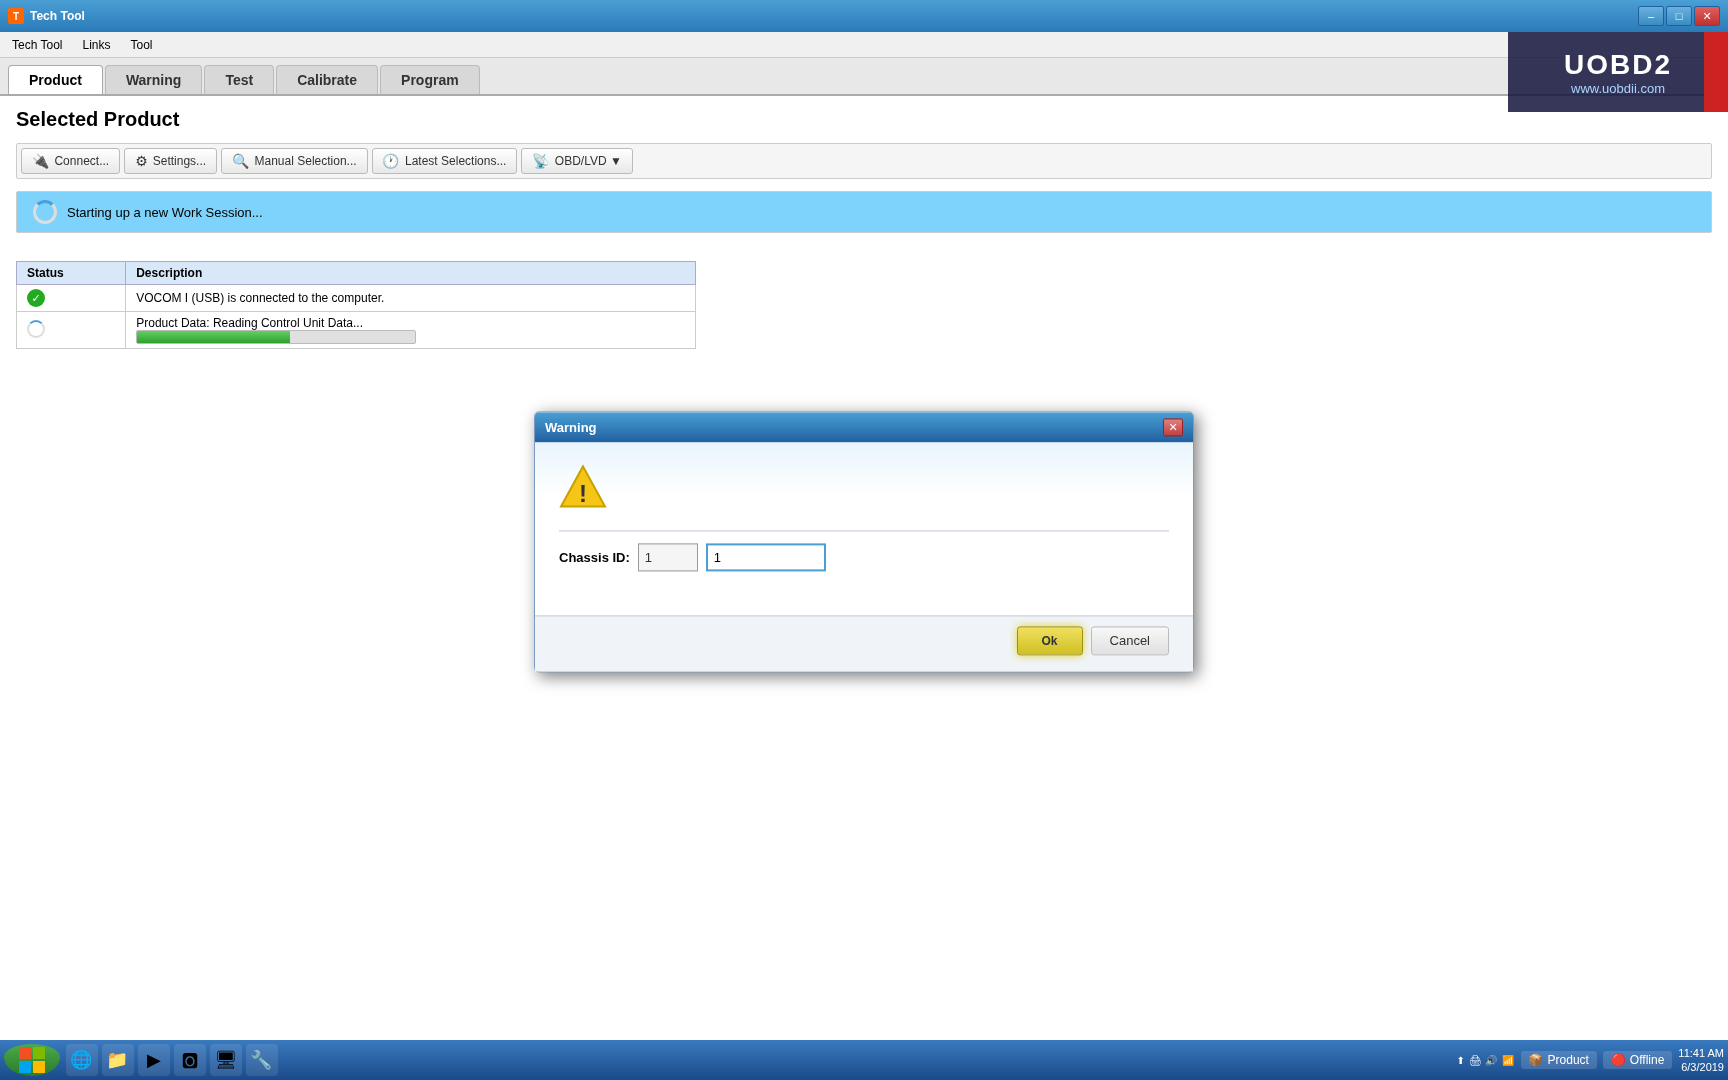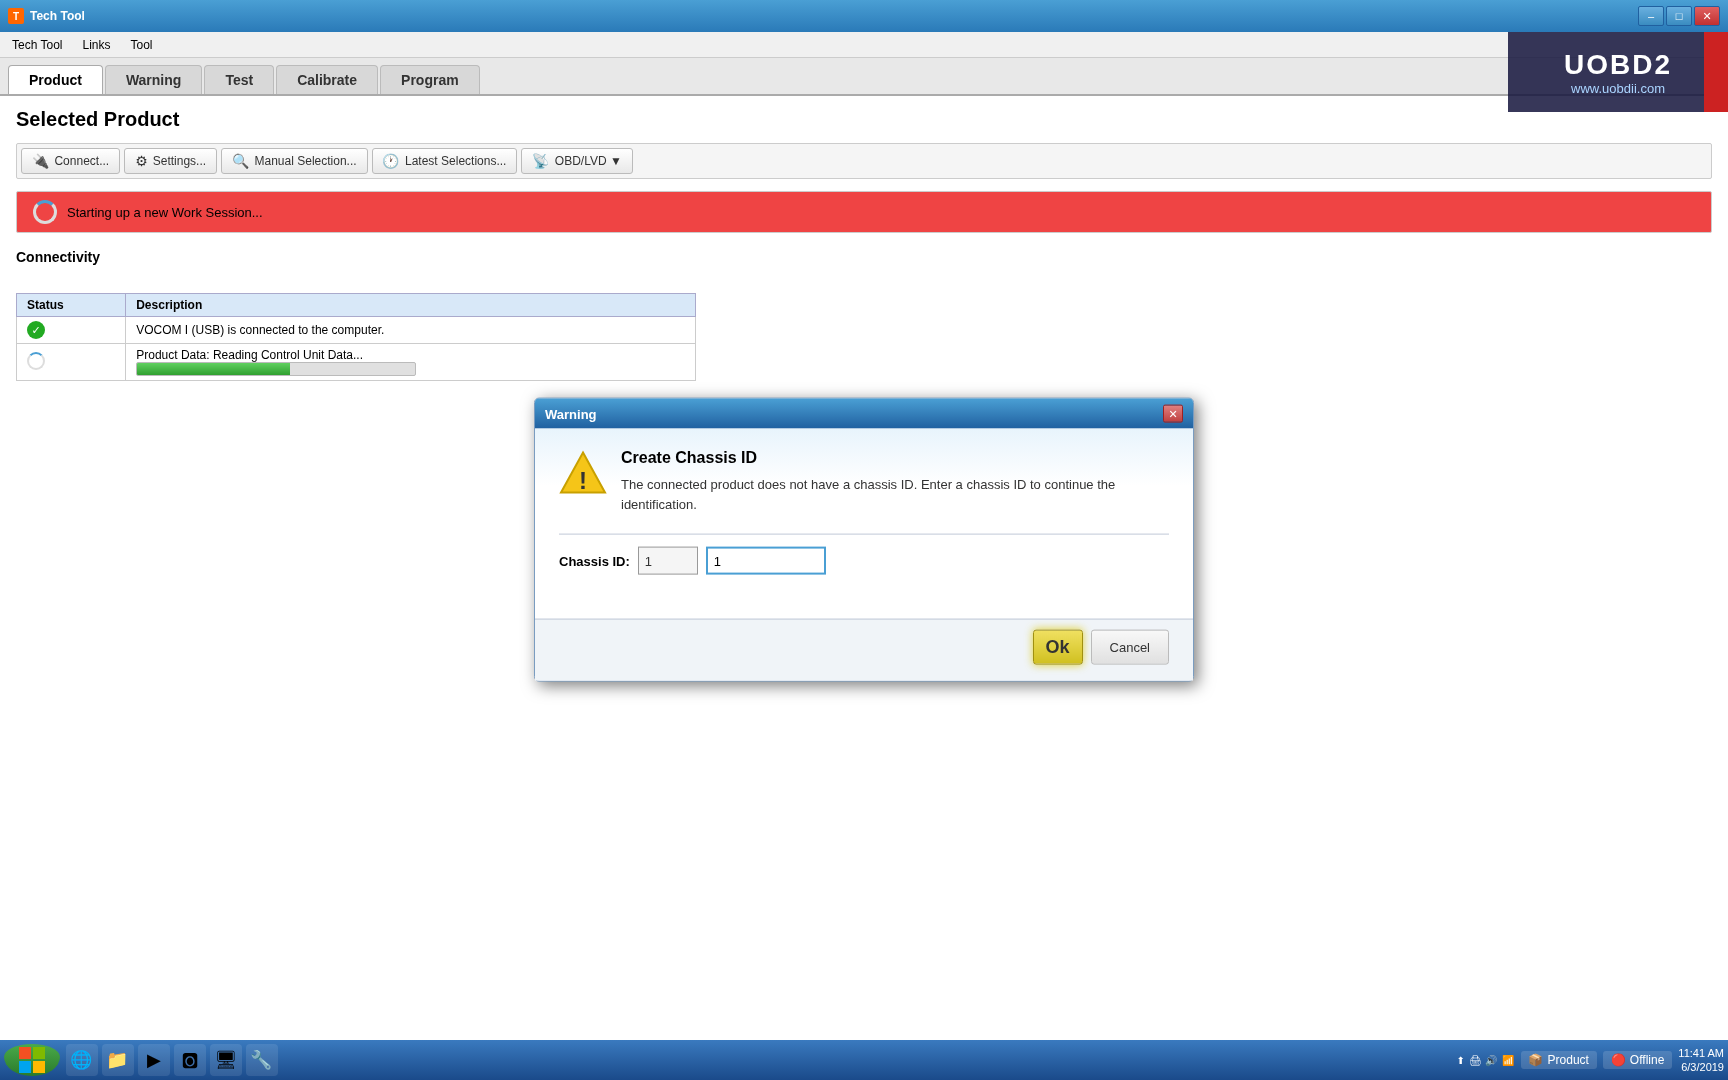--- a/index.html
+++ b/index.html
@@ -141,21 +141,21 @@
       cursor: pointer;
       font-size: 12px;
       color: #333;
     }
     .toolbar-icon {
       font-size: 14px;
     }
 
     
     .status-bar-content {
-      background: #ef4444;
+      background: #7dd3fc;
       border: 1px solid #ccc;
       border-radius: 2px;
       padding: 8px 16px;
       display: flex;
       align-items: center;
       gap: 10px;
       margin-bottom: 16px;
     }
     .spinner {
       width: 24px;
@@ -332,25 +332,25 @@
     }
     .dialog-footer {
       display: flex;
       justify-content: flex-end;
       gap: 8px;
       padding: 10px 24px 16px;
       background: #f0f4f8;
       border-top: 1px solid #c0c8d8;
     }
     .btn-ok {
-      padding: 6px 12px;
+      padding: 6px 24px;
       background: linear-gradient(180deg, #f0e060 0%, #d0c020 100%);
       border: 1px solid #a09010;
       border-radius: 3px;
-      font-size: 18px;
+      font-size: 12px;
       font-weight: bold;
       cursor: pointer;
       color: #333;
       box-shadow: 0 0 8px rgba(220,200,0,0.8);
     }
     .btn-cancel {
       padding: 6px 18px;
       background: linear-gradient(180deg, #f8f8f8 0%, #e0e0e0 100%);
       border: 1px solid #bbb;
       border-radius: 3px;
@@ -524,21 +524,20 @@
       <span class="toolbar-icon">📡</span>
       <span>OBD/LVD ▼</span>
     </button>
   </div>
 
   <div class="status-bar-content">
     <div class="spinner"></div>
     <span>Starting up a new Work Session...</span>
   </div>
 
-  <div class="section-title">Connectivity</div>
   <table class="connectivity-table">
     <thead>
       <tr>
         <th>Status</th>
         <th>Description</th>
       </tr>
     </thead>
     <tbody>
       <tr>
         <td>
@@ -567,24 +566,20 @@
       <div class="dialog-close-btn">✕</div>
     </div>
 
     <div class="dialog-body">
       <div class="dialog-header-row">
 
         <svg class="warning-icon" viewBox="0 0 48 48" xmlns="http://www.w3.org/2000/svg">
           <polygon points="24,4 46,44 2,44" fill="#f5c518" stroke="#c8a000" stroke-width="2"></polygon>
           <text x="24" y="40" text-anchor="middle" font-size="24" font-weight="bold" fill="#333">!</text>
         </svg>
-        <div>
-          <div class="dialog-create-title">Create Chassis ID</div>
-          <div class="dialog-description">The connected product does not have a chassis ID. Enter a chassis ID to continue the identification.</div>
-        </div>
       </div>
 
       <hr class="dialog-divider">
 
       <div class="chassis-id-row">
         <span class="chassis-label">Chassis ID:</span>
         <div class="chassis-input-static">
           <span>1</span>
         </div>
         <input class="chassis-input-editable" type="text" value="1" style="">

